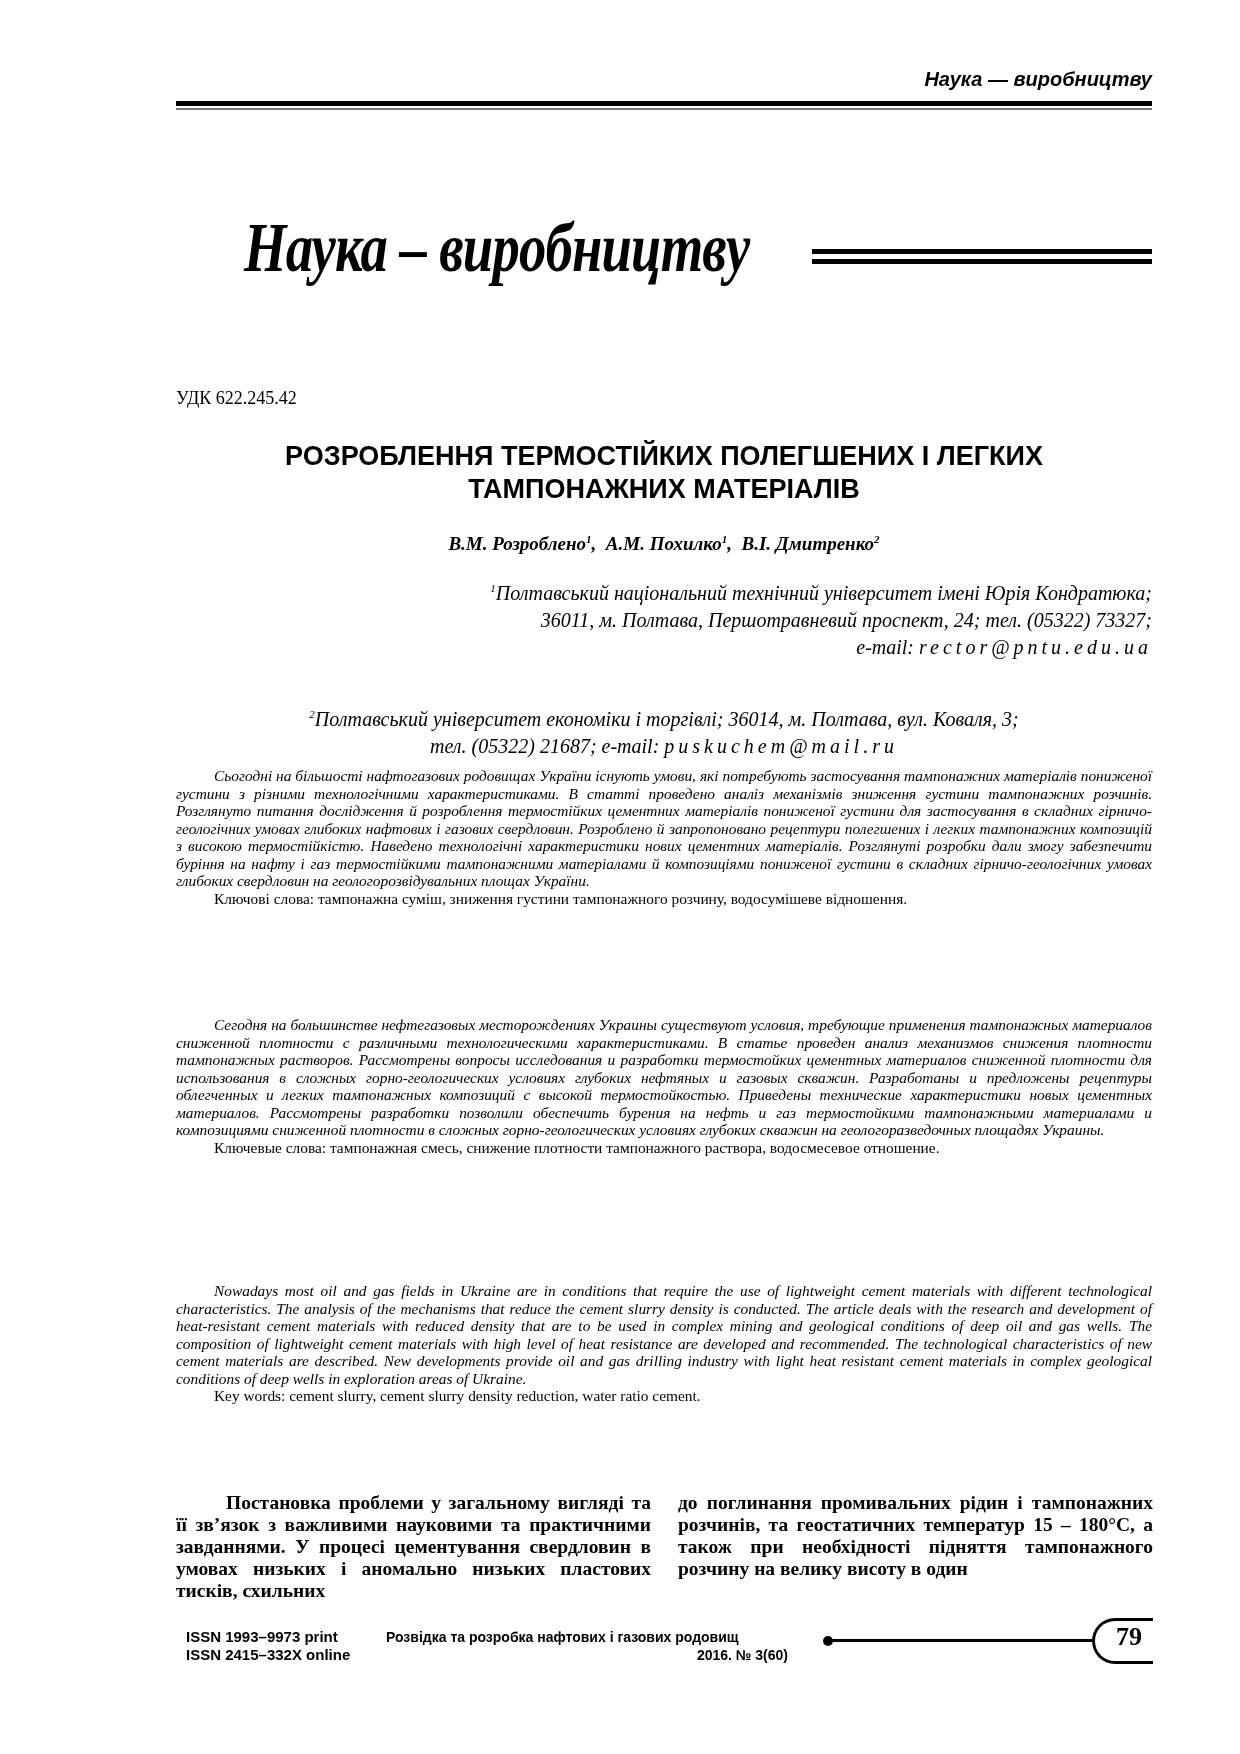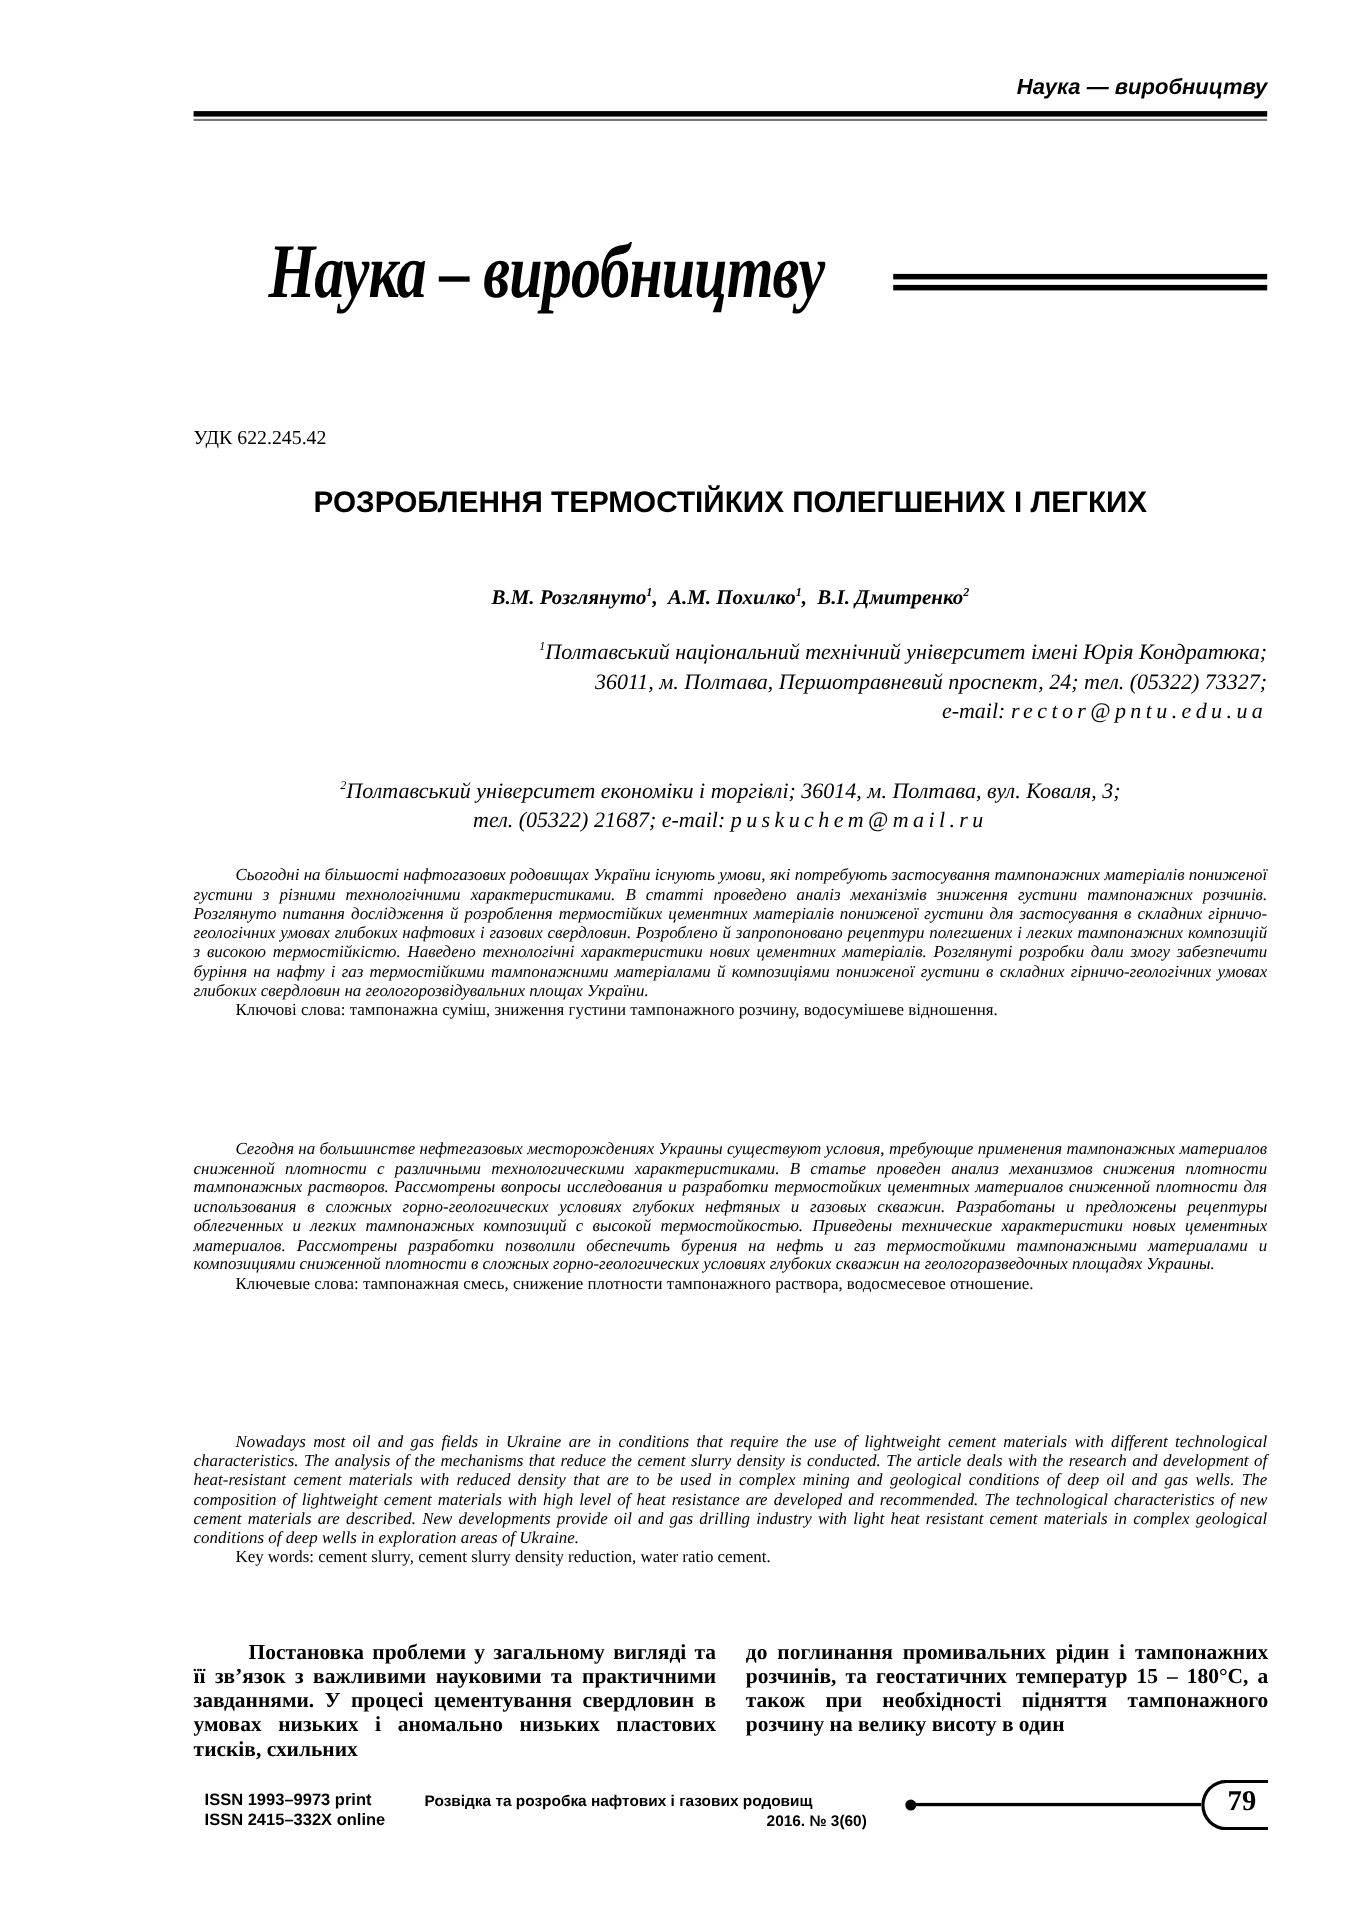--- a/index.html
+++ b/index.html
@@ -29,21 +29,21 @@
 
     .affil { left: 176px; width: 976px; text-align: center;
       font-family: "Liberation Serif", serif; font-style: italic; font-size: 20px; line-height: 27px; }
     .affil1 { top: 580px; text-align: right; }
     .affil2 { top: 690px; margin-top: 16px; }
     .spaced { letter-spacing: 4px; }
 
     .abstract { left: 176px; width: 976px; font-family: "Liberation Serif", serif; font-size: 15.4px;
       line-height: 17.5px; text-align: justify; }
     .abstract p { margin: 0; text-indent: 38px; }
-    .abstract .it { font-style: italic; margin-top: 20px; }
+    .abstract .it { font-style: italic; }
     .abs-ua { top: 767px; }
     .abs-ru { top: 1016px; }
     .abs-en { top: 1282px; }
 
     .cols { top: 1492px; left: 176px; width: 976px; font-family: "Liberation Serif", serif; font-size: 19.5px;
       line-height: 22px; text-align: justify; }
     .col { position: absolute; top: 0; width: 475px; }
     .col-left { left: 0; }
     .col-right { left: 502px; }
     .col p { margin: 0; font-weight: bold; }
@@ -70,24 +70,25 @@
 <div class="abs run-rule-thin"></div>
 
 <div class="abs banner">Наука – виробництву</div>
 <div class="abs banner-line1"></div>
 <div class="abs banner-line2"></div>
 
 <div class="abs udk">УДК 622.245.42</div>
 
 <div class="abs title">
   <div>РОЗРОБЛЕННЯ ТЕРМОСТІЙКИХ ПОЛЕГШЕНИХ І ЛЕГКИХ</div>
+  <div>ТАМПОНАЖНИХ МАТЕРІАЛІВ</div>
 </div>
 
 <div class="abs authors">
-  <span>В.М. Розглянуто</span><sup>1</sup>,&nbsp;
+  <span>В.М. Розроблено</span><sup>1</sup>,&nbsp;
   <span>А.М. Похилко</span><sup>1</sup>,&nbsp;
   <span>В.І. Дмитренко</span><sup>2</sup>
 </div>
 
 <div class="abs affil affil1">
   <div><sup>1</sup><span>Полтавський національний технічний університет імені Юрія Кондратюка;</span></div>
   <div>36011, м. Полтава, Першотравневий проспект, 24; тел. (05322) 73327;</div>
   <div><span>e-mail: </span><span class="spaced">rector@pntu.edu.ua</span></div>
 </div>
 

